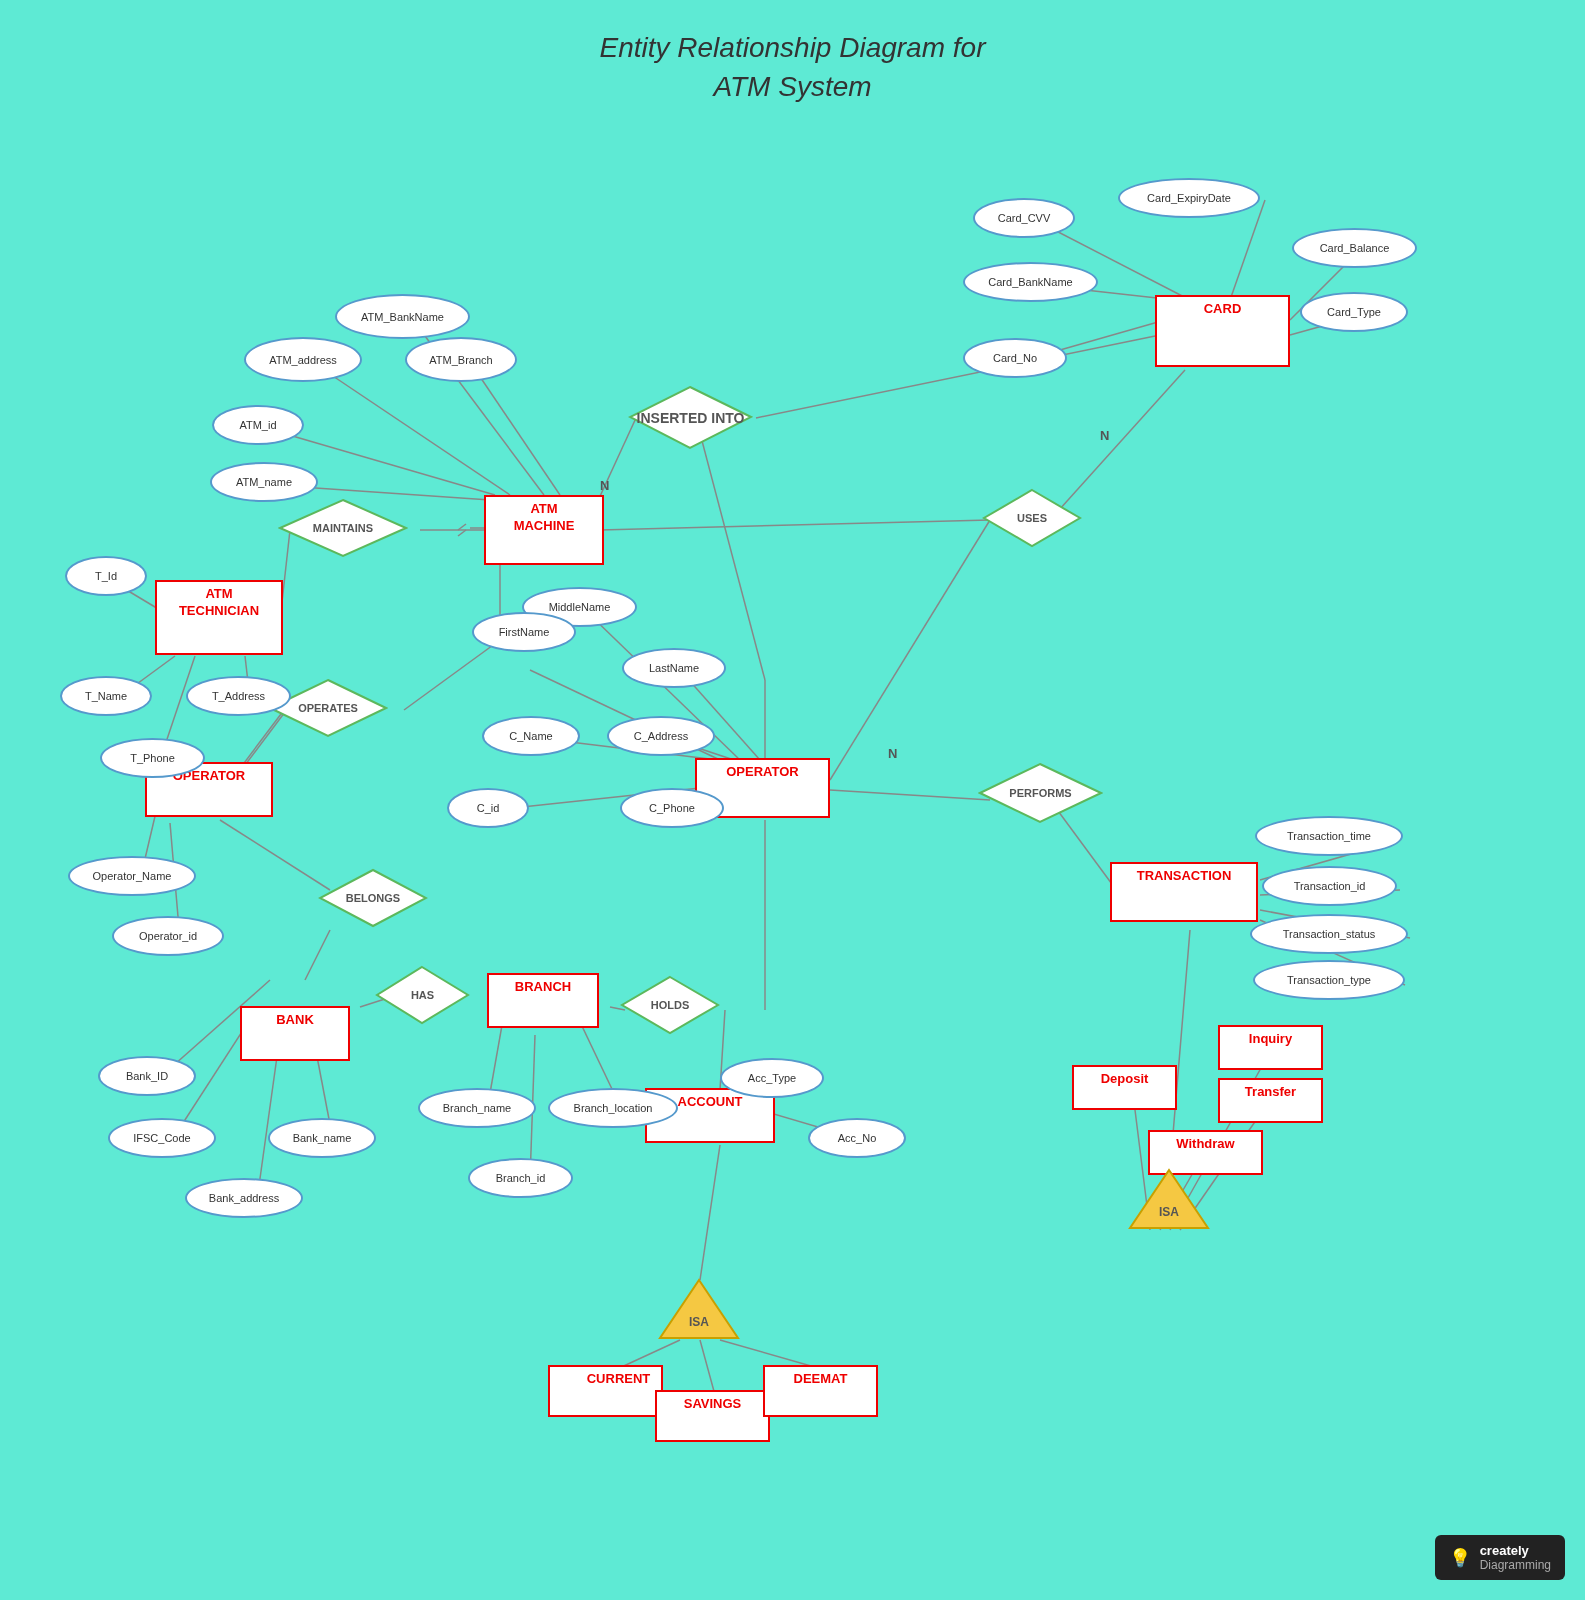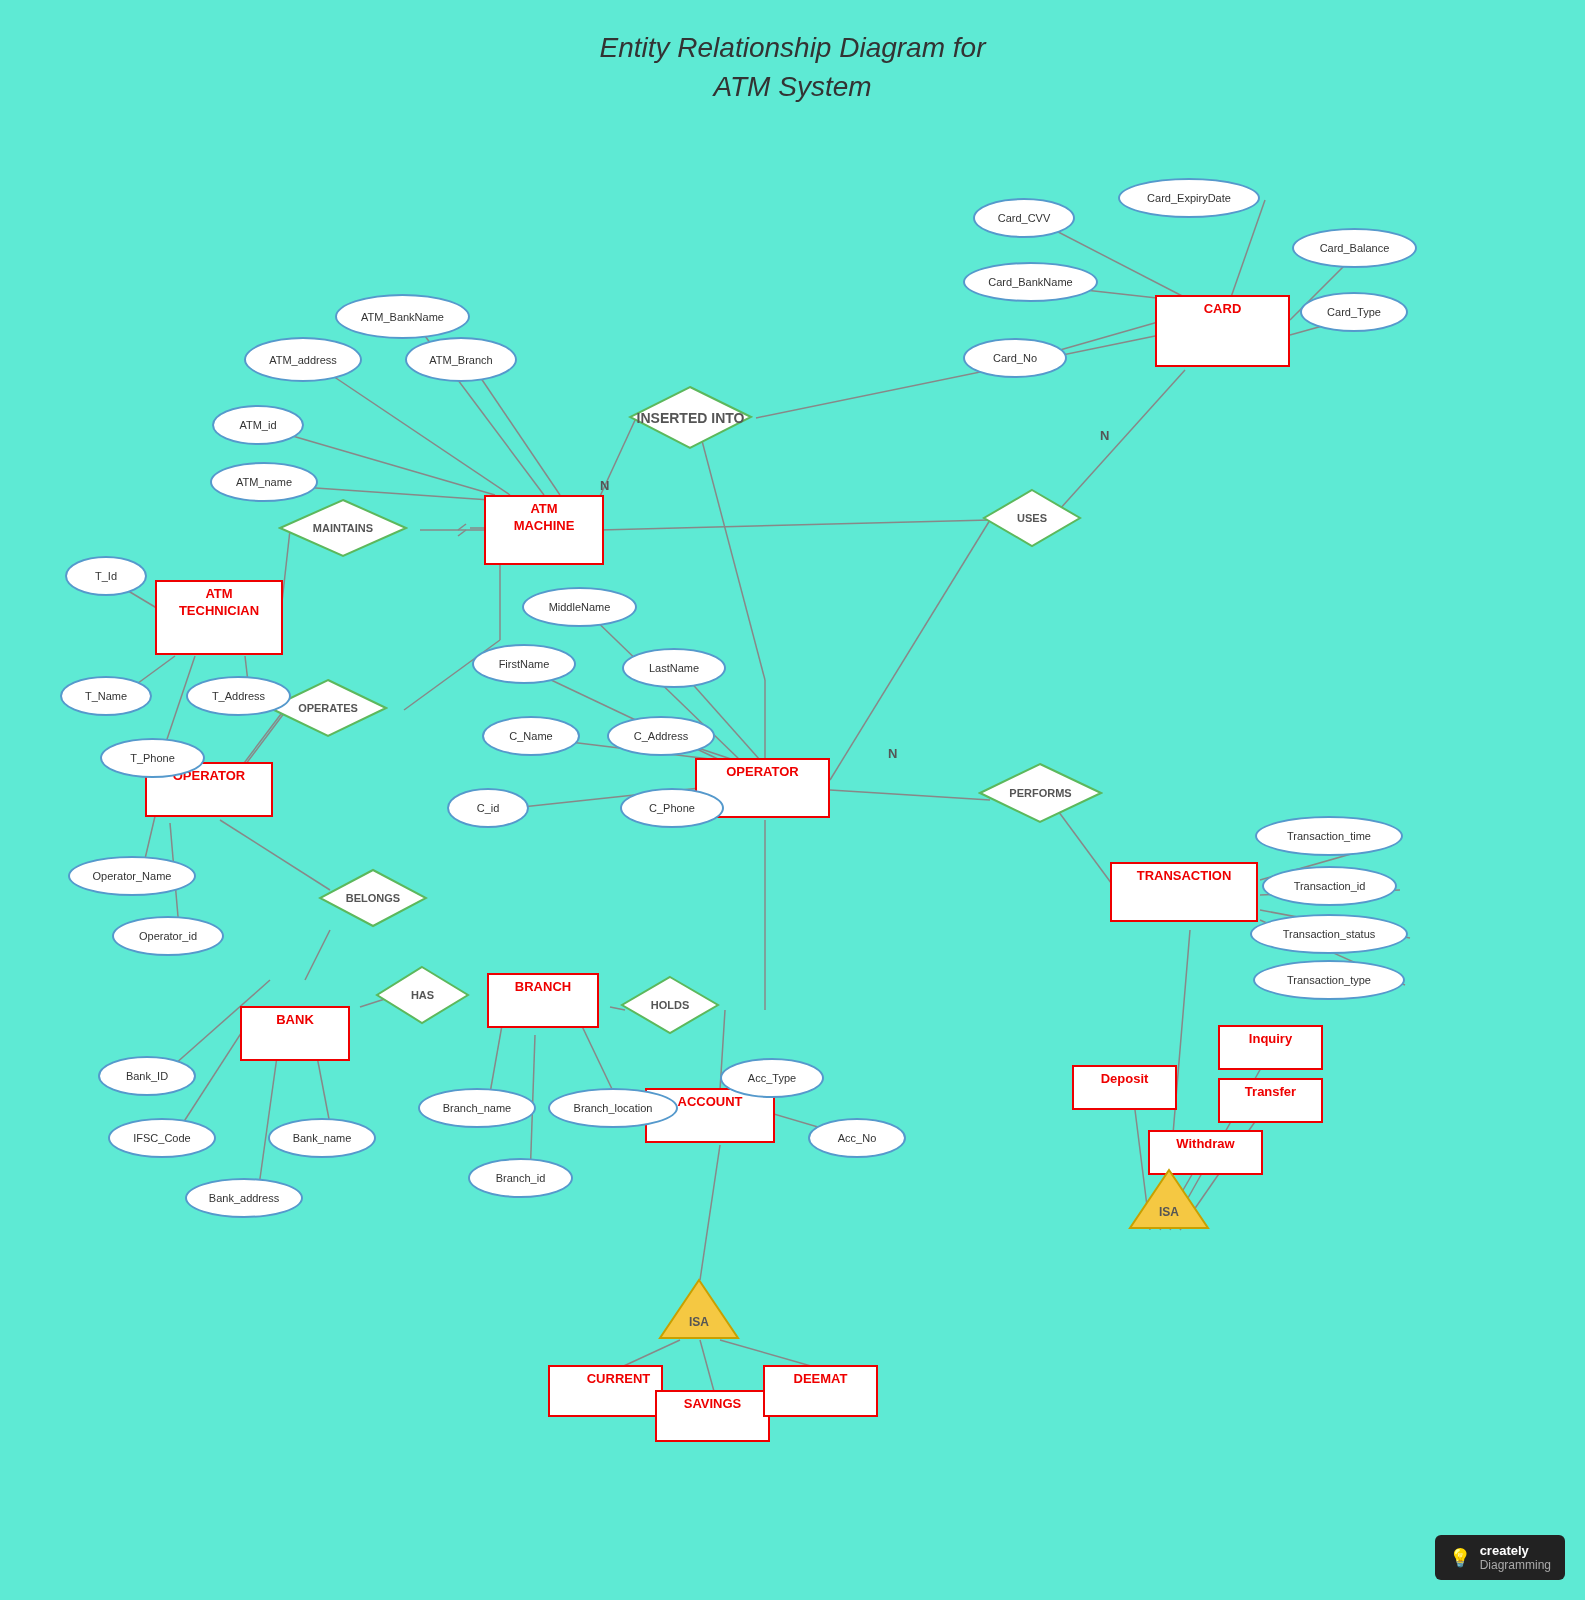--- a/index.html
+++ b/index.html
@@ -425,21 +425,21 @@
   <div class="attribute key" style="left:808px;top:1118px;width:98px;height:40px;">Acc_No</div>
 
   <div class="attribute" style="left:973px;top:198px;width:102px;height:40px;">Card_CVV</div>
   <div class="attribute" style="left:1118px;top:178px;width:142px;height:40px;">Card_ExpiryDate</div>
   <div class="attribute" style="left:963px;top:262px;width:135px;height:40px;">Card_BankName</div>
   <div class="attribute key" style="left:963px;top:338px;width:104px;height:40px;">Card_No</div>
   <div class="attribute" style="left:1292px;top:228px;width:125px;height:40px;">Card_Balance</div>
   <div class="attribute" style="left:1300px;top:292px;width:108px;height:40px;">Card_Type</div>
 
   <div class="attribute" style="left:522px;top:587px;width:115px;height:40px;">MiddleName</div>
-  <div class="attribute" style="left:472px;top:644px;width:104px;height:40px;">FirstName</div>
+  <div class="attribute" style="left:472px;top:612px;width:104px;height:40px;">FirstName</div>
   <div class="attribute" style="left:622px;top:648px;width:104px;height:40px;">LastName</div>
   <div class="attribute" style="left:482px;top:716px;width:98px;height:40px;">C_Name</div>
   <div class="attribute" style="left:607px;top:716px;width:108px;height:40px;">C_Address</div>
   <div class="attribute key" style="left:447px;top:788px;width:82px;height:40px;">C_id</div>
   <div class="attribute" style="left:620px;top:788px;width:104px;height:40px;">C_Phone</div>
 
   <div class="attribute" style="left:1255px;top:816px;width:148px;height:40px;">Transaction_time</div>
   <div class="attribute key" style="left:1262px;top:866px;width:135px;height:40px;">Transaction_id</div>
   <div class="attribute" style="left:1250px;top:914px;width:158px;height:40px;">Transaction_status</div>
   <div class="attribute" style="left:1253px;top:960px;width:152px;height:40px;">Transaction_type</div>

